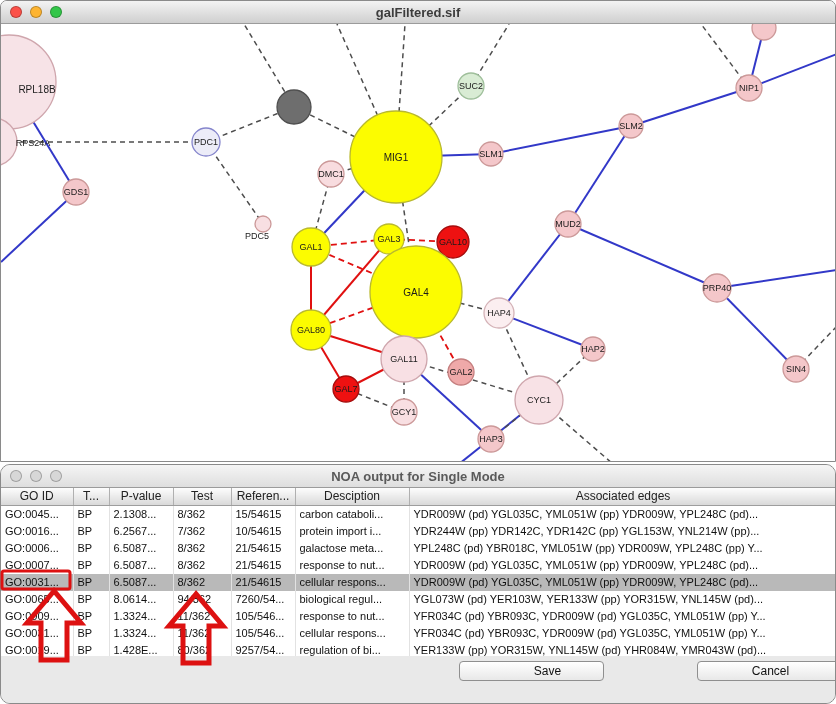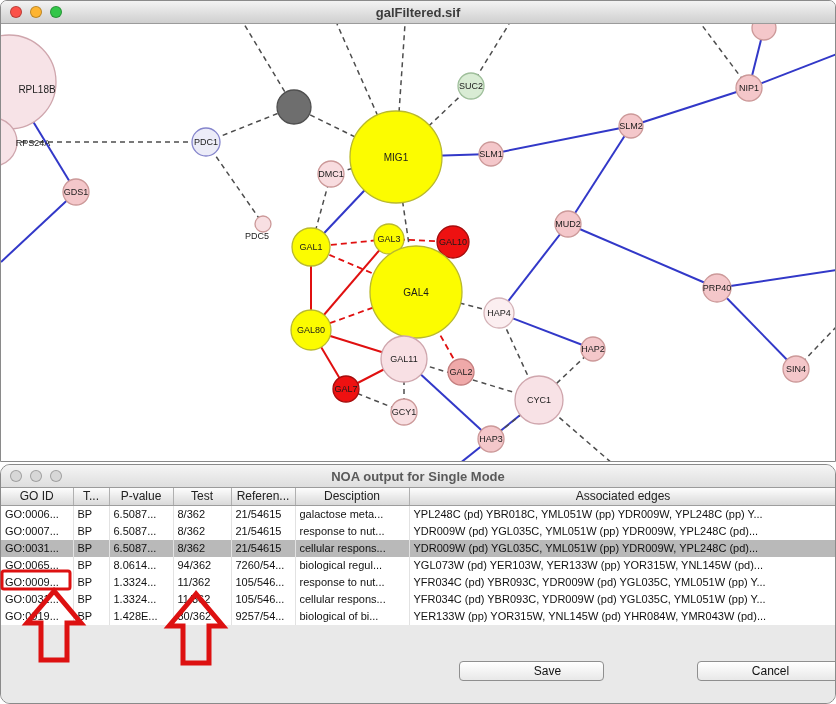--- a/index.html
+++ b/index.html
@@ -189,20 +189,38 @@
             <th>T...</th>
             <th>P-value</th>
             <th>Test</th>
             <th>Referen...</th>
             <th>Desciption</th>
             <th>Associated edges</th>
           </tr>
       </thead>
       <tbody id="noa-body">
           <tr>
+            <td>GO:0045...</td>
+            <td>BP</td>
+            <td>2.1308...</td>
+            <td>8/362</td>
+            <td>15/54615</td>
+            <td>carbon cataboli...</td>
+            <td>YDR009W (pd) YGL035C, YML051W (pp) YDR009W, YPL248C (pd)...</td>
+          </tr>
+          <tr>
+            <td>GO:0016...</td>
+            <td>BP</td>
+            <td>6.2567...</td>
+            <td>7/362</td>
+            <td>10/54615</td>
+            <td>protein import i...</td>
+            <td>YDR244W (pp) YDR142C, YDR142C (pp) YGL153W, YNL214W (pp)...</td>
+          </tr>
+          <tr>
             <td>GO:0006...</td>
             <td>BP</td>
             <td>6.5087...</td>
             <td>8/362</td>
             <td>21/54615</td>
             <td>galactose meta...</td>
             <td>YPL248C (pd) YBR018C, YML051W (pp) YDR009W, YPL248C (pp) Y...</td>
           </tr>
           <tr>
             <td>GO:0007...</td>
@@ -248,21 +266,21 @@
             <td>105/546...</td>
             <td>cellular respons...</td>
             <td>YFR034C (pd) YBR093C, YDR009W (pd) YGL035C, YML051W (pp) Y...</td>
           </tr>
           <tr>
             <td>GO:0019...</td>
             <td>BP</td>
             <td>1.428E...</td>
             <td>80/362</td>
             <td>9257/54...</td>
-            <td>biological of bi...</td>
+            <td>regulation of bi...</td>
             <td>YER133W (pp) YOR315W, YNL145W (pd) YHR084W, YMR043W (pd)...</td>
           </tr>
         </tbody>
     </table>
 
     <div class="buttonbar">
       <button class="btn" id="save-btn">Save</button>
       <button class="btn" id="cancel-btn">Cancel</button>
     </div>
   </section>

